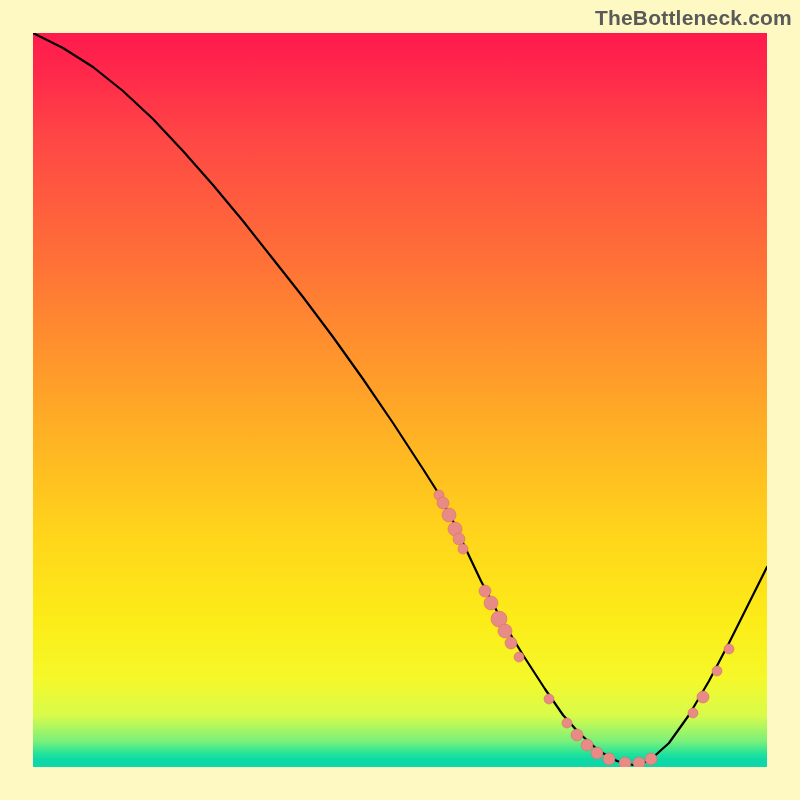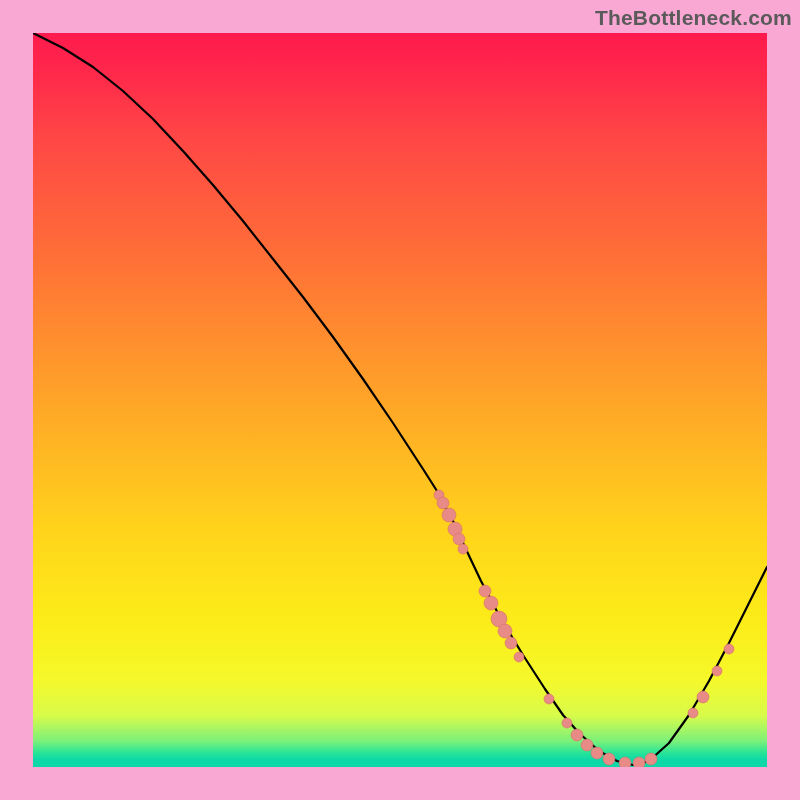--- a/index.html
+++ b/index.html
@@ -8,21 +8,21 @@
     width: 800px;
     height: 800px;
     background: #000;
     overflow: hidden;
     font-family: Arial, Helvetica, sans-serif;
   }
   .stage {
     position: relative;
     width: 800px;
     height: 800px;
-    background: #f9a8d4;
+    background: #fef9c3;
   }
   .plot {
     position: absolute;
     left: 33px;
     top: 33px;
     width: 734px;
     height: 734px;
     overflow: hidden;
   }
   .gradient {

